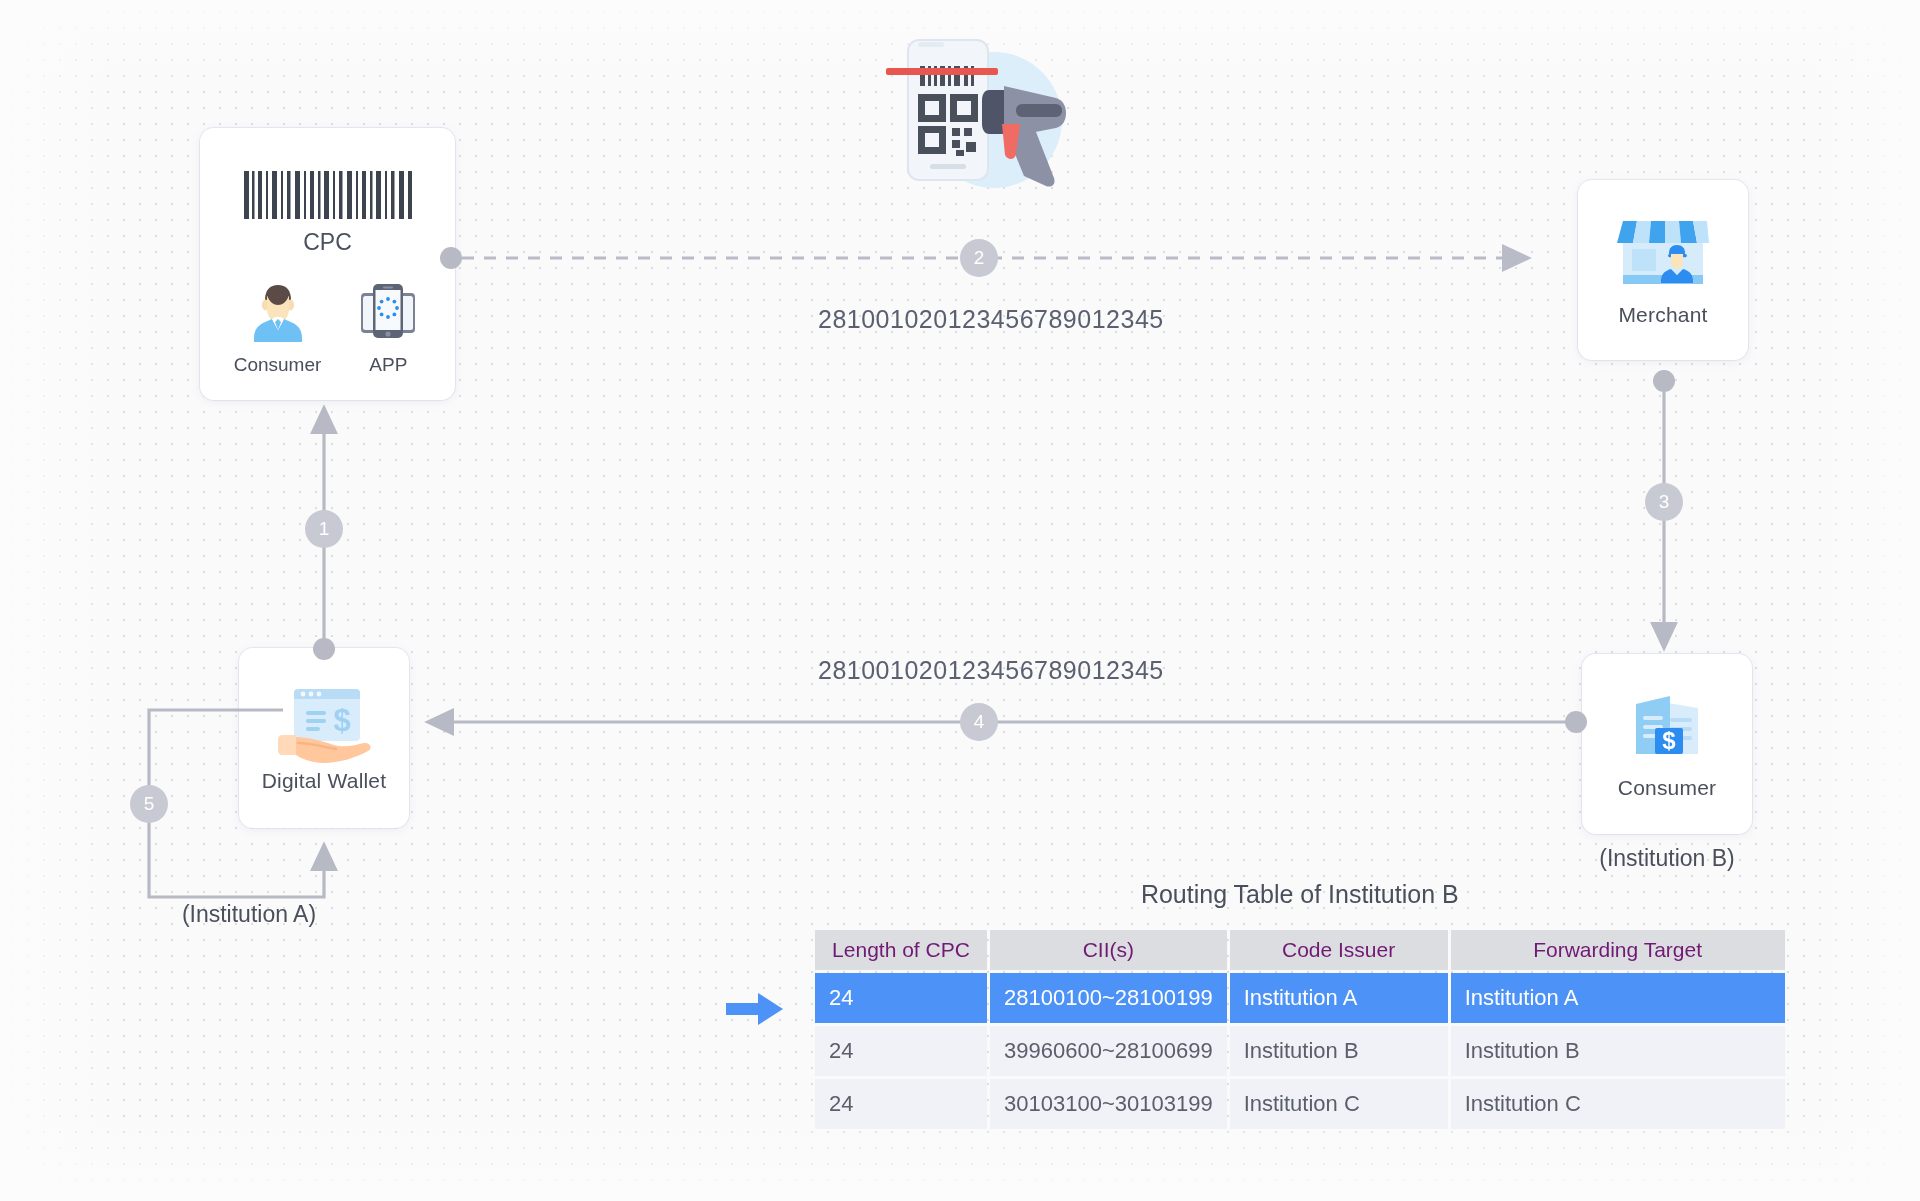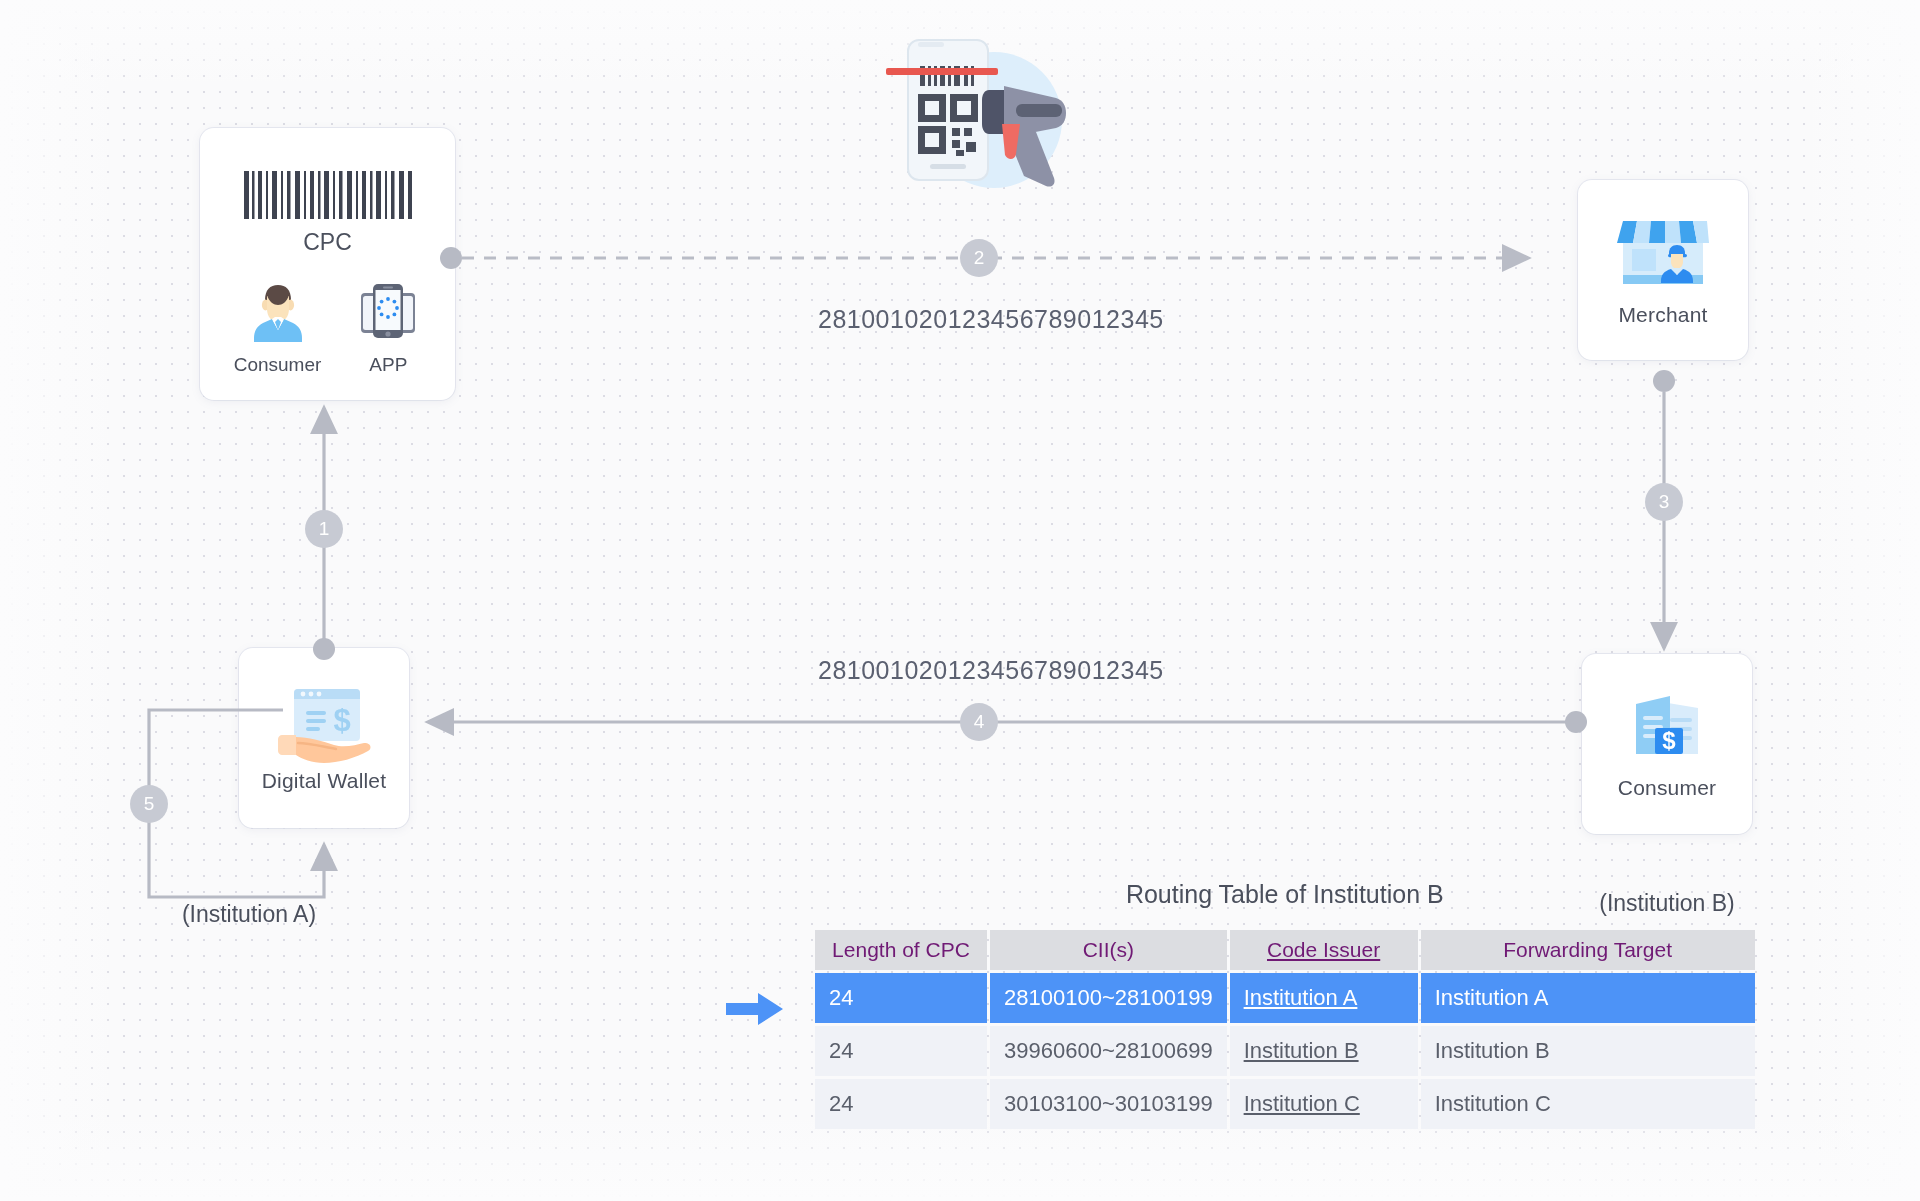--- a/index.html
+++ b/index.html
@@ -116,21 +116,21 @@
     background: #f0f2f7;
     color: #5a5f6b;
     font-size: 22px;
     padding: 12px 14px;
     text-align: left;
     white-space: nowrap;
   }
   tr.is-highlighted td { background: #4d93f7; color: #ffffff; }
   .col-len { width: 172px; }
   .col-cii { width: 234px; }
-  .col-iss { width: 188px; text-decoration: underline; }
+  .col-iss { width: 218px; }
   .col-fwd { width: 334px; }
 
   #row-pointer {
     position: absolute;
     left: 726px; top: 992px;
     width: 58px; height: 34px;
   }
 
   
   svg { display: block; overflow: visible; }
@@ -317,21 +317,21 @@
       <g fill="#d9ecfb">
         <rect x="17" y="28" width="20" height="4" rx="2"></rect>
         <rect x="17" y="37" width="20" height="4" rx="2"></rect>
         <rect x="17" y="46" width="14" height="4" rx="2"></rect>
       </g>
       <rect x="29" y="40" width="28" height="26" rx="2" fill="#2d8cf0"></rect>
       <text x="43" y="61" font-family="Liberation Sans, sans-serif" font-size="24" font-weight="bold" fill="#ffffff" text-anchor="middle">$</text>
     </svg>
     <div class="card-label" style="margin-top:12px">Consumer</div>
   </div>
-  <div class="sub-label" style="left:1562px; top:845px; width:210px;margin-top:45px;">(Institution B)</div>
+  <div class="sub-label" style="left:1562px; top:845px; width:210px;">(Institution B)</div>
 
   <div class="card" id="wallet-card">
     <svg width="104" height="84" viewBox="0 0 104 84">
       <rect x="22" y="6" width="66" height="52" rx="4" fill="#d9ecfb"></rect>
       <path d="M22,10 A4,4 0 0 1 26,6 L84,6 A4,4 0 0 1 88,10 L88,16 L22,16 Z" fill="#b9dcf6"></path>
       <g fill="#f2f8fd">
         <circle cx="31" cy="11" r="2.4"></circle>
           <circle cx="39" cy="11" r="2.4"></circle>
           <circle cx="47" cy="11" r="2.4"></circle>
       </g>

